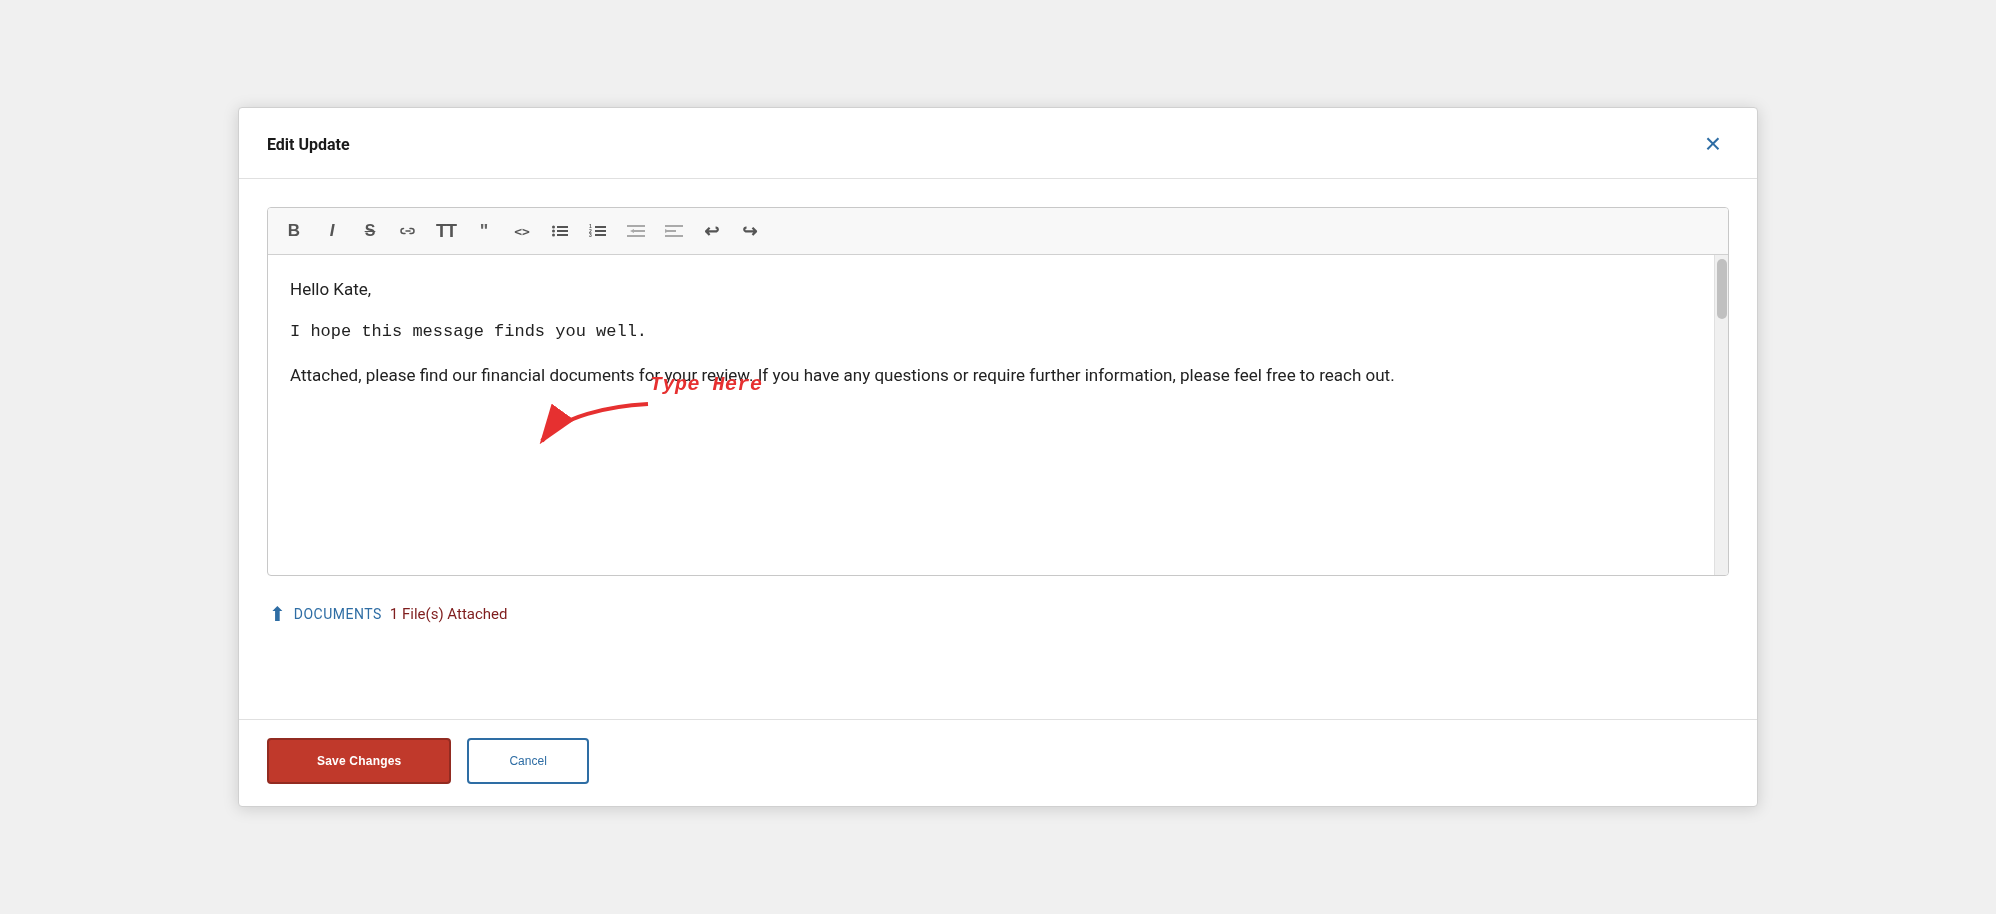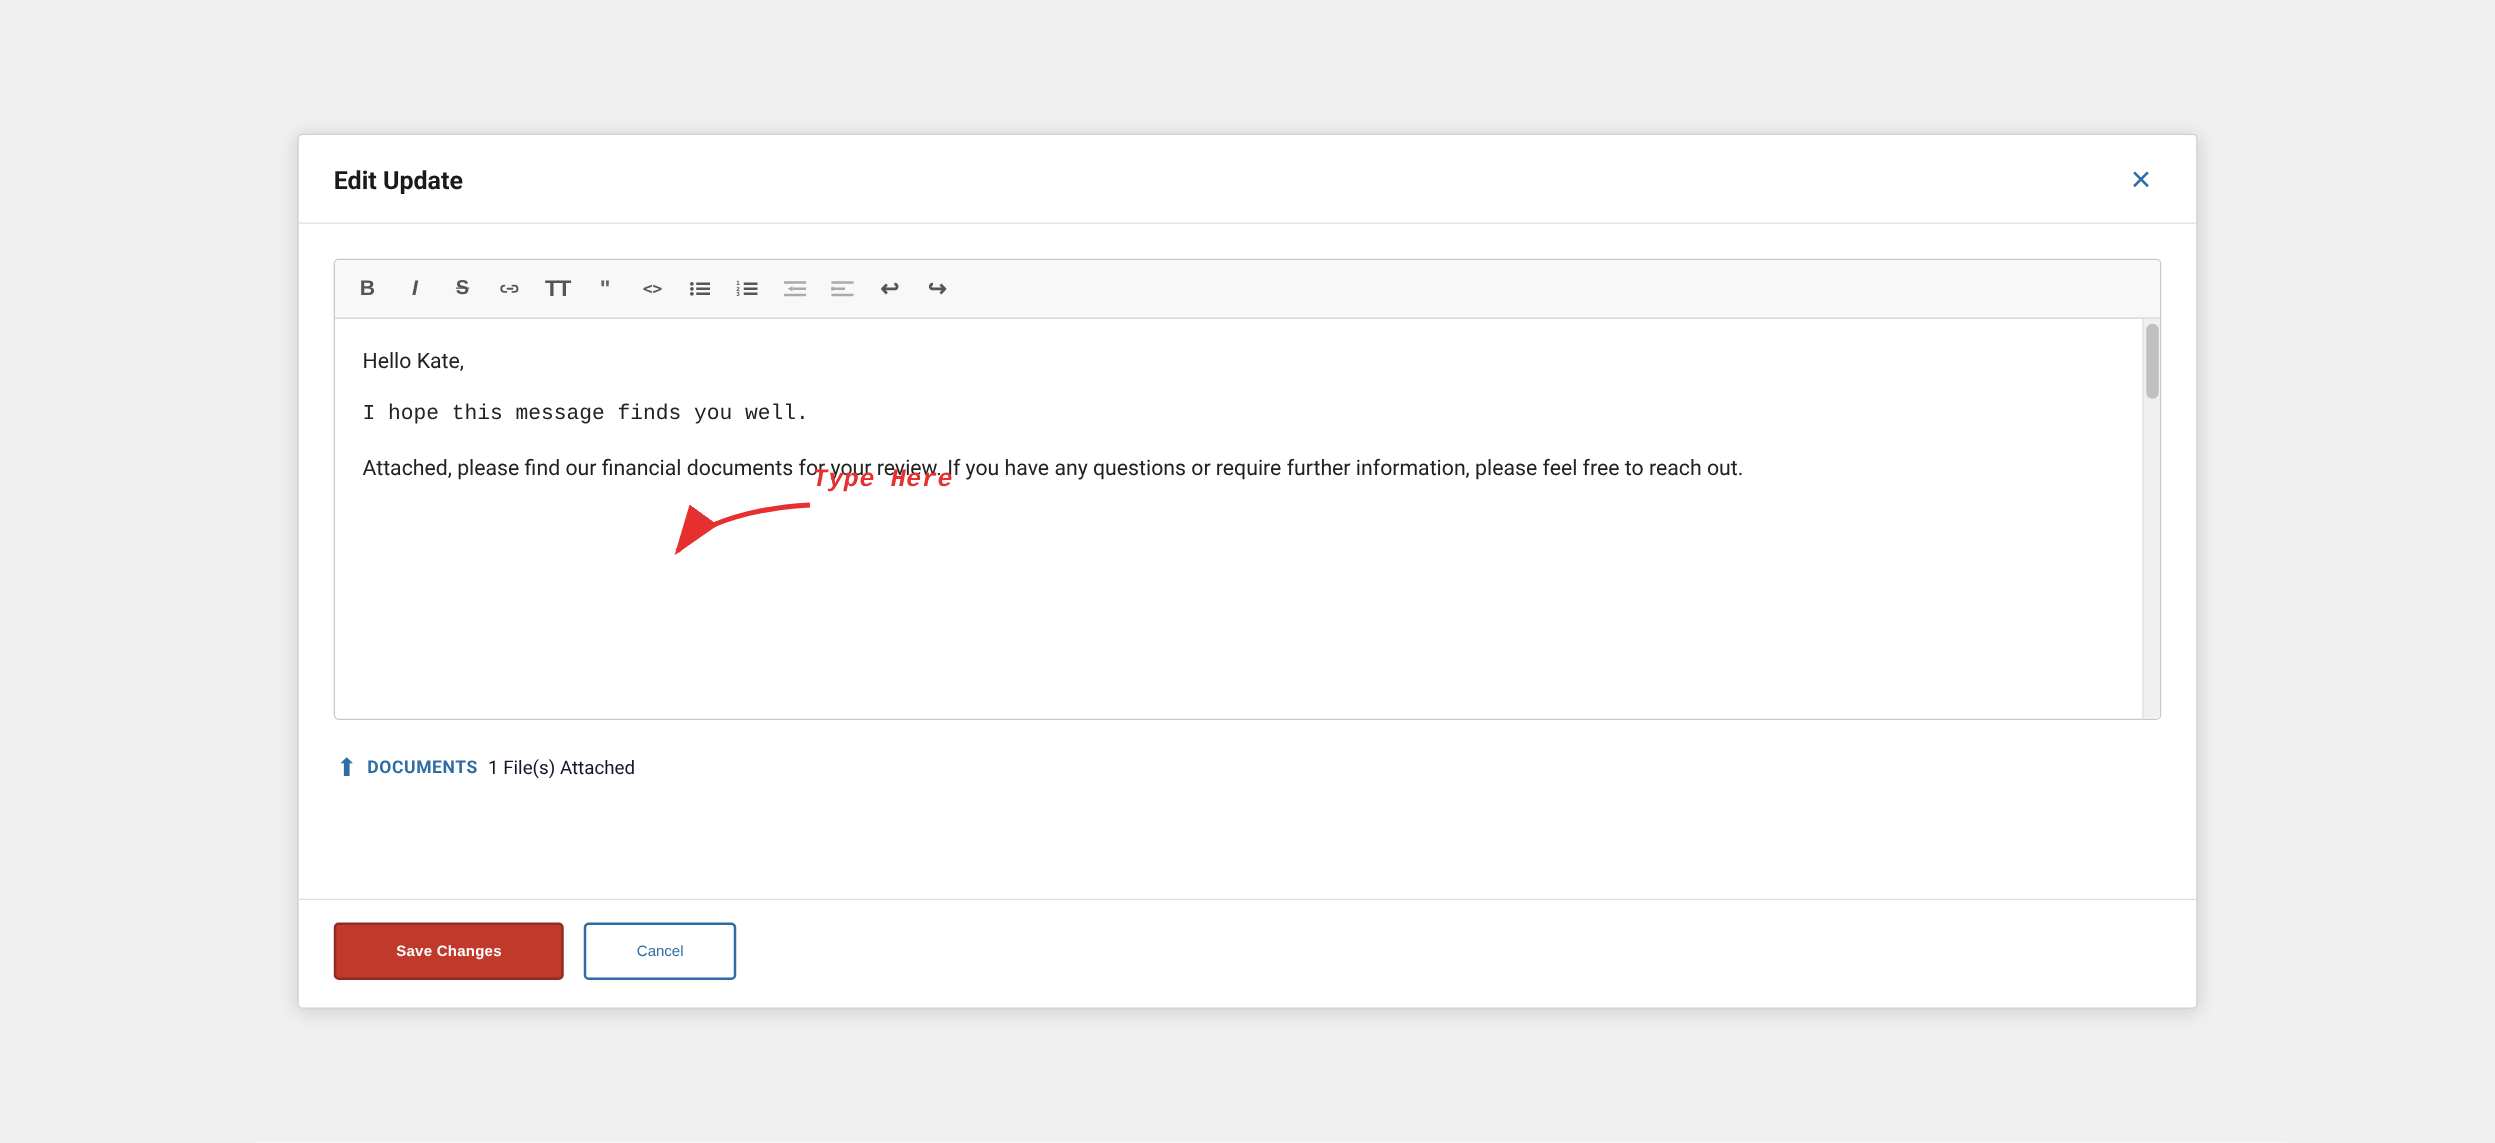--- a/index.html
+++ b/index.html
@@ -30,21 +30,21 @@
 
     .modal-header {
       display: flex;
       justify-content: space-between;
       align-items: center;
       padding: 18px 28px 16px 28px;
       border-bottom: 1px solid #e0e0e0;
     }
 
     .modal-title {
-      font-size: 20px;
+      font-size: 16px;
       font-weight: 700;
       color: #1a1a1a;
     }
 
     .close-btn {
       background: none;
       border: none;
       cursor: pointer;
       color: #2e6da4;
       font-size: 28px;
@@ -161,29 +161,29 @@
     }
 
     .upload-icon {
       color: #2e6da4;
       font-size: 20px;
     }
 
     .documents-label {
       color: #2e6da4;
       font-size: 14px;
-      font-weight: 700;
+      font-weight: 400;
       letter-spacing: 0.5px;
       text-transform: uppercase;
       cursor: pointer;
     }
 
     .files-attached {
       font-size: 15px;
-      color: #0f172a;
+      color: #7f1d1d;
     }
 
     .modal-footer {
       padding: 18px 28px 22px 28px;
       border-top: 1px solid #e0e0e0;
       display: flex;
       gap: 16px;
       align-items: center;
     }
 

